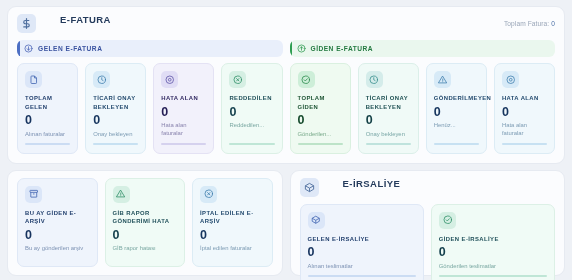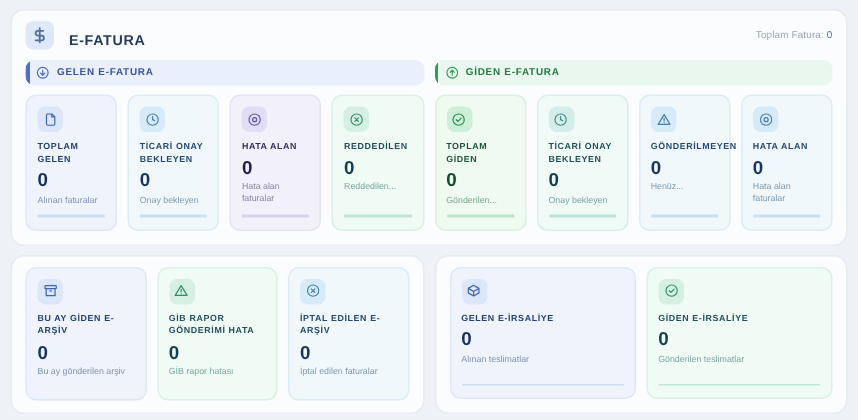--- a/index.html
+++ b/index.html
@@ -34,22 +34,22 @@
 
   .panel-head {
     display: flex;
     align-items: center;
     justify-content: space-between;
     margin-bottom: 7px;
   }
 
   .panel-title-wrap {
     display: flex;
-    align-items: flex-end;
-    gap: 10px;
+    align-items: flex-start;
+    gap: 24px;
   }
 
   .panel-badge {
     width: 19px; height: 19px;
     border-radius: 5px;
     background: #dfe8f7;
     display: flex; align-items: center; justify-content: center;
     color: #4f6f9e;
     flex: 0 0 auto;
   }
@@ -412,20 +412,31 @@
           <div class="card-label">İPTAL EDİLEN E-ARŞİV</div>
           <div class="card-value">0</div>
           <div class="card-sub">İptal edilen faturalar</div>
 
         </div>
 
       </div>
     </section>
 
     <section class="panel">
+      <div class="panel-head">
+        <div class="panel-title-wrap">
+          <span class="panel-badge">
+            <svg viewBox="0 0 24 24" fill="none" stroke="currentColor" stroke-width="2" stroke-linejoin="round">
+              <path d="M21 8.2 12 3 3 8.2v7.6L12 21l9-5.2z"></path>
+                <path d="M3 8.2 12 13.4l9-5.2M12 13.4V21"></path>
+            </svg>
+          </span>
+          <span class="panel-title">E-İRSALİYE</span>
+        </div>
+      </div>
       <div class="cards">
 
         <div class="card t-blue">
           <span class="card-ico">
             <svg viewBox="0 0 24 24" fill="none" stroke="currentColor" stroke-width="2" stroke-linejoin="round">
                 <path d="M21 8.2 12 3 3 8.2v7.6L12 21l9-5.2z"></path>
                 <path d="M3 8.2 12 13.4l9-5.2M12 13.4V21"></path>
               </svg>
           </span>
           <div class="card-label">GELEN E-İRSALİYE</div>

